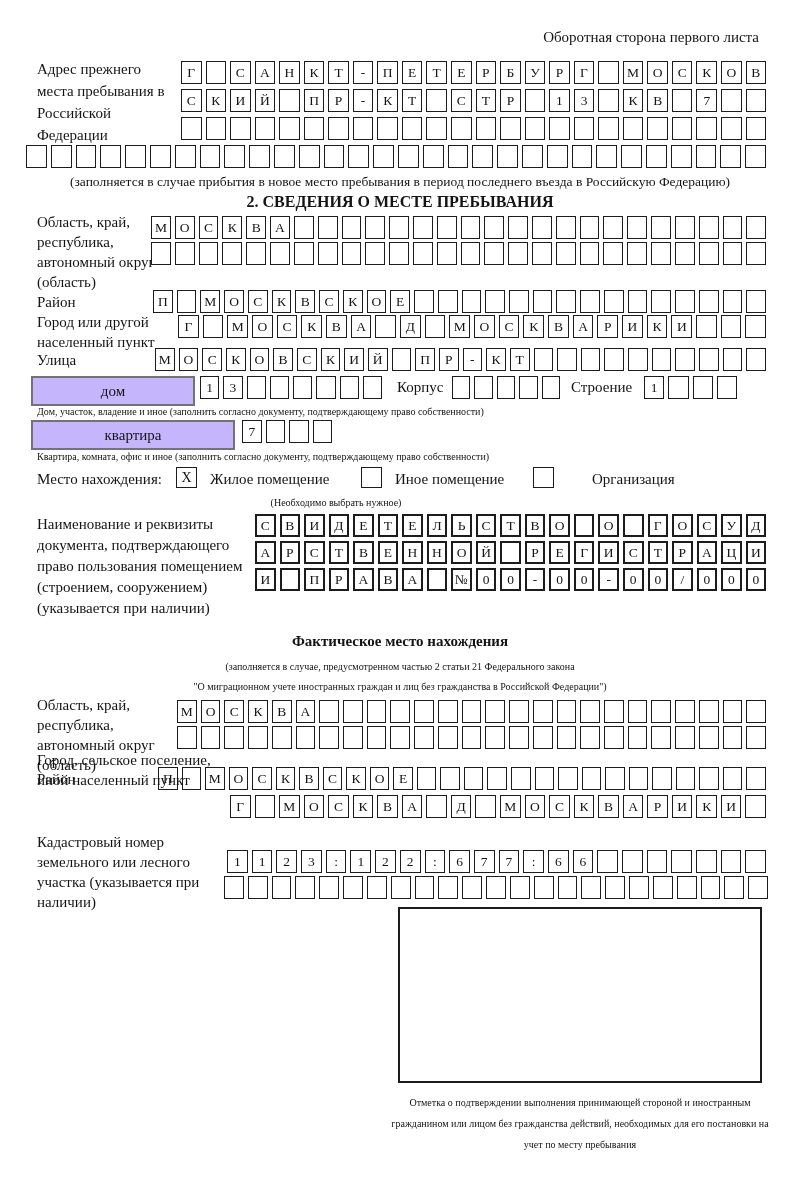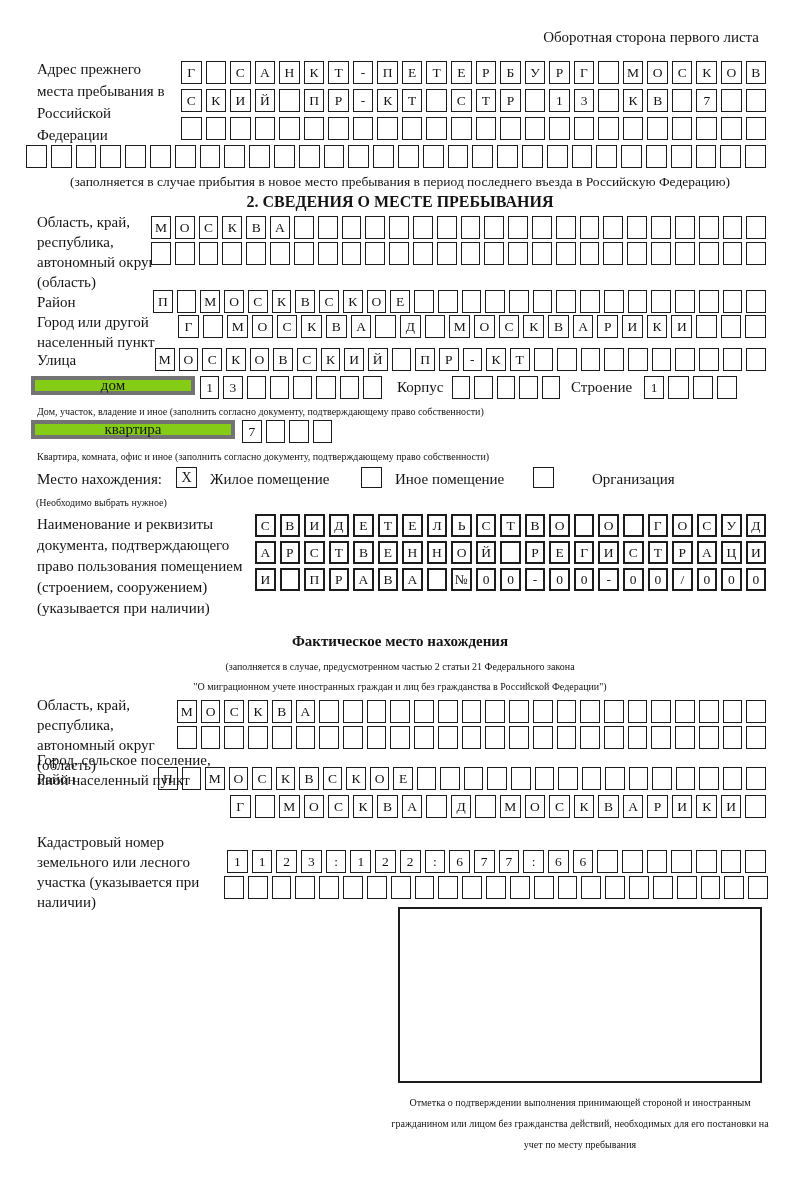--- a/index.html
+++ b/index.html
@@ -19,22 +19,22 @@
   .subtitle{font-weight:bold;font-size:15px;}
   .boxrow{position:absolute;display:flex;gap:4px;height:23px;}
   .cb{
     box-sizing:border-box;flex:1;height:23px;
     border:1.6px solid #1c1c1c;background:#fff;
     display:flex;align-items:center;justify-content:center;
     font-size:13.5px;line-height:1;
   }
   .boxrow.bold .cb{border-width:2.2px;}
   .widebox{
-    position:absolute;box-sizing:border-box;height:19px;
-    border:4px solid #737373;background:#84cc16;
+    position:absolute;box-sizing:border-box;height:30px;
+    border:2px solid #737373;background:#c4b5fd;
     display:flex;align-items:center;justify-content:center;
     font-size:15px;
   }
   .checkbox{
     position:absolute;box-sizing:border-box;width:21px;height:21px;
     border:1.7px solid #1c1c1c;background:#fff;
     display:flex;align-items:center;justify-content:center;
     font-size:14px;
   }
   .stampbox{
@@ -347,21 +347,21 @@
     </div>
   <div class="cap" style="left:37px;top:447px;">Квартира, комната, офис и иное (заполнить согласно документу, подтверждающему право собственности)</div>
 
   <div class="lbl" style="left:37px;top:469px;">Место нахождения:</div>
   <div class="checkbox" style="left:176px;top:467px;">X</div>
   <div class="lbl" style="left:210px;top:469px;">Жилое помещение</div>
   <div class="checkbox" style="left:361px;top:467px;"></div>
   <div class="lbl" style="left:395px;top:469px;">Иное помещение</div>
   <div class="checkbox" style="left:533px;top:467px;"></div>
   <div class="lbl" style="left:592px;top:469px;">Организация</div>
-  <div class="cap" style="left:36px;top:493px;width:600px;">(Необходимо выбрать нужное)</div>
+  <div class="cap" style="left:36px;top:493px;width:600px;text-align:center;">(Необходимо выбрать нужное)</div>
 
   <div class="lbl" style="left:37px;top:514px;width:215px;line-height:21px;">Наименование и реквизиты документа, подтверждающего право пользования помещением (строением, сооружением) (указывается при наличии)</div>
   <div class="boxrow bold" style="left:255px;top:514px;width:511px;">
       <div class="cb">С</div>
       <div class="cb">В</div>
       <div class="cb">И</div>
       <div class="cb">Д</div>
       <div class="cb">Е</div>
       <div class="cb">Т</div>
       <div class="cb">Е</div>

